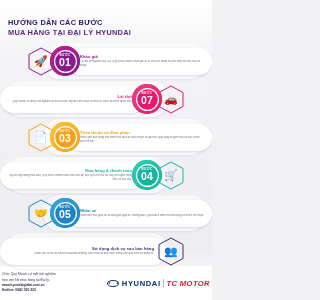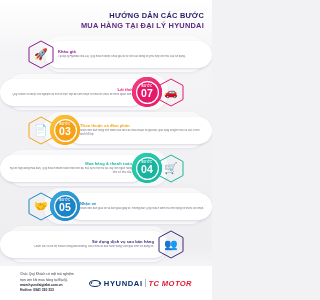--- a/index.html
+++ b/index.html
@@ -11,22 +11,22 @@
     position: relative;
   }
   .page {
     width: 212px; height: 300px;
     position: relative;
     background: linear-gradient(180deg,#ffffff 0%,#f4f4f6 18%,#eeeef1 82%,#ffffff 100%);
   }
 
   
   .header {
-    padding: 11px 8px 2px;
-    text-align: right;
+    padding: 18px 8px 2px;
+    text-align: left;
   }
   .title-line {
     font-size: 7.4px;
     font-weight: bold;
     letter-spacing: .25px;
     color: #2b1a66;
     line-height: 1.38;
     white-space: nowrap;
   }
   .title-line.l2 { color: #5c2a82; }
@@ -144,21 +144,21 @@
 
   
   .footer {
     position: absolute;
     left: 0; right: 0; bottom: 0;
     height: 34px;
     background: #ffffff;
     display: flex;
     align-items: center;
     justify-content: space-between;
-    padding: 0 20px;
+    padding: 0 2px;
   }
   .f-left { font-size: 3.35px; line-height: 1.62; color: #3a3a48; }
   .f-left .strong { font-weight: bold; color: #1a1a2e; }
   .logo { display: flex; align-items: center; gap: 2.5px; }
   .logo .mark {
     width: 12px; height: 7px;
     border: .8px solid #0b2f6b;
     border-radius: 50%;
     position: relative;
     display: flex; align-items: center; justify-content: center;
@@ -187,20 +187,28 @@
 
   <div class="steps" id="steps">
       <div class="step right">
         <div class="shell"></div>
         <div class="step-inner">
           <div class="hex">
             <svg viewBox="0 0 26 29" aria-hidden="true">
               <polygon points="13,1 25,7.5 25,21.5 13,28 1,21.5 1,7.5" fill="none" stroke="#8a1a8f" stroke-width="1"></polygon>
             </svg>
             <span class="glyph">🚀</span>
+          </div>
+          <div class="badge" style="background: rgb(138, 26, 143);">
+            <div class="ring" style="background: linear-gradient(135deg, rgb(192, 32, 138), rgb(138, 26, 143));"></div>
+            <div class="inner" style="background: rgb(138, 26, 143); box-shadow: rgb(255, 255, 255) 0px 0px 0px 1.2px inset;"></div>
+            <div class="txt">
+              <span class="lbl">BƯỚC</span>
+              <span class="num">01</span>
+            </div>
           </div>
           <div class="pill">
             <div class="h" style="color:#8a1a8f">Khảo giá</div>
             <div class="b">Tại đại lý Hyundai Gia Lai, Quý Khách được khảo giá và tư vấn các dòng xe phù hợp với nhu cầu sử dụng.</div>
           </div>
         </div>
       </div>
       <div class="step left">
         <div class="shell"></div>
         <div class="step-inner">

